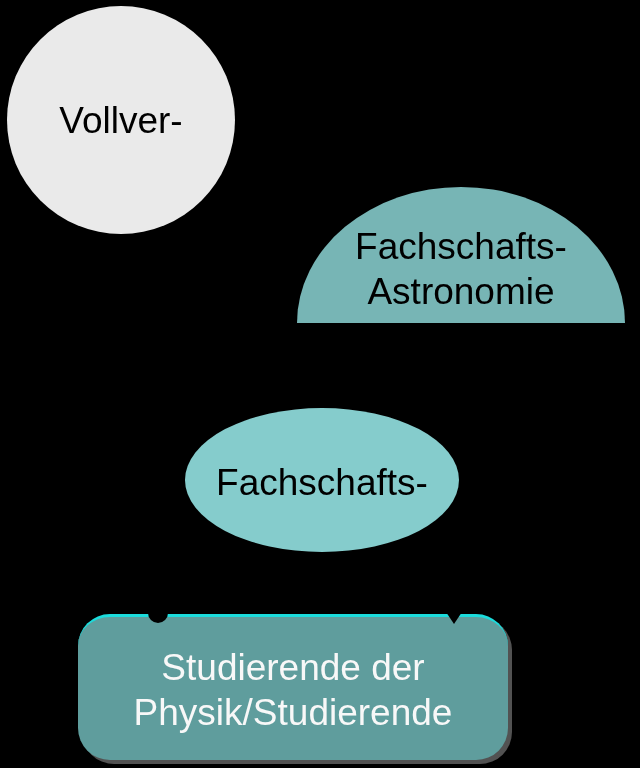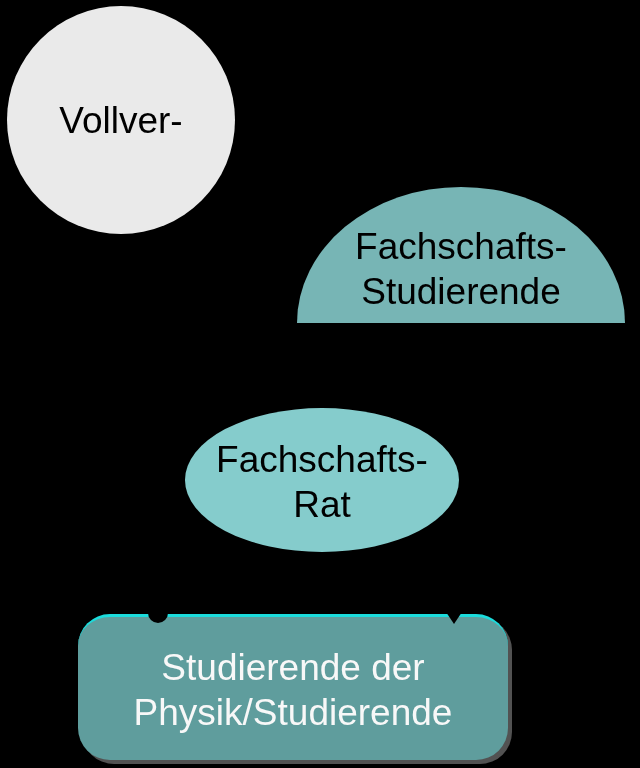--- a/index.html
+++ b/index.html
@@ -89,26 +89,25 @@
 <body>
 
 <div class="stage">
 
   <div class="node node-circle" style="background-color: rgb(234, 234, 234); color: rgb(0, 0, 0);">
     <span class="line">Vollver-</span>
   </div>
 
   <div class="node node-dome" style="background-color: rgb(119, 181, 181); color: rgb(0, 0, 0);">
     <span class="line">Fachschafts-</span>
-    <span class="line">Studierende</span>
+    <span class="line">Astronomie</span>
   </div>
 
   <div class="node node-ellipse" style="background-color: rgb(133, 204, 204); color: rgb(0, 0, 0);">
     <span class="line">Fachschafts-</span>
-    <span class="line">Rat</span>
   </div>
 
   <div class="node node-rect" style="background-color: rgb(95, 157, 157); color: rgb(248, 248, 248); border-top-color: rgb(27, 220, 220);">
     <span class="line">Studierende der</span>
     <span class="line">Physik/Studierende</span>
   </div>
 
   <div class="arrow-mark arrow-mark-round" style="background-color: rgb(0, 0, 0);"></div>
   <div class="arrow-mark arrow-mark-triangle" style="border-top-color: rgb(0, 0, 0);"></div>
 

